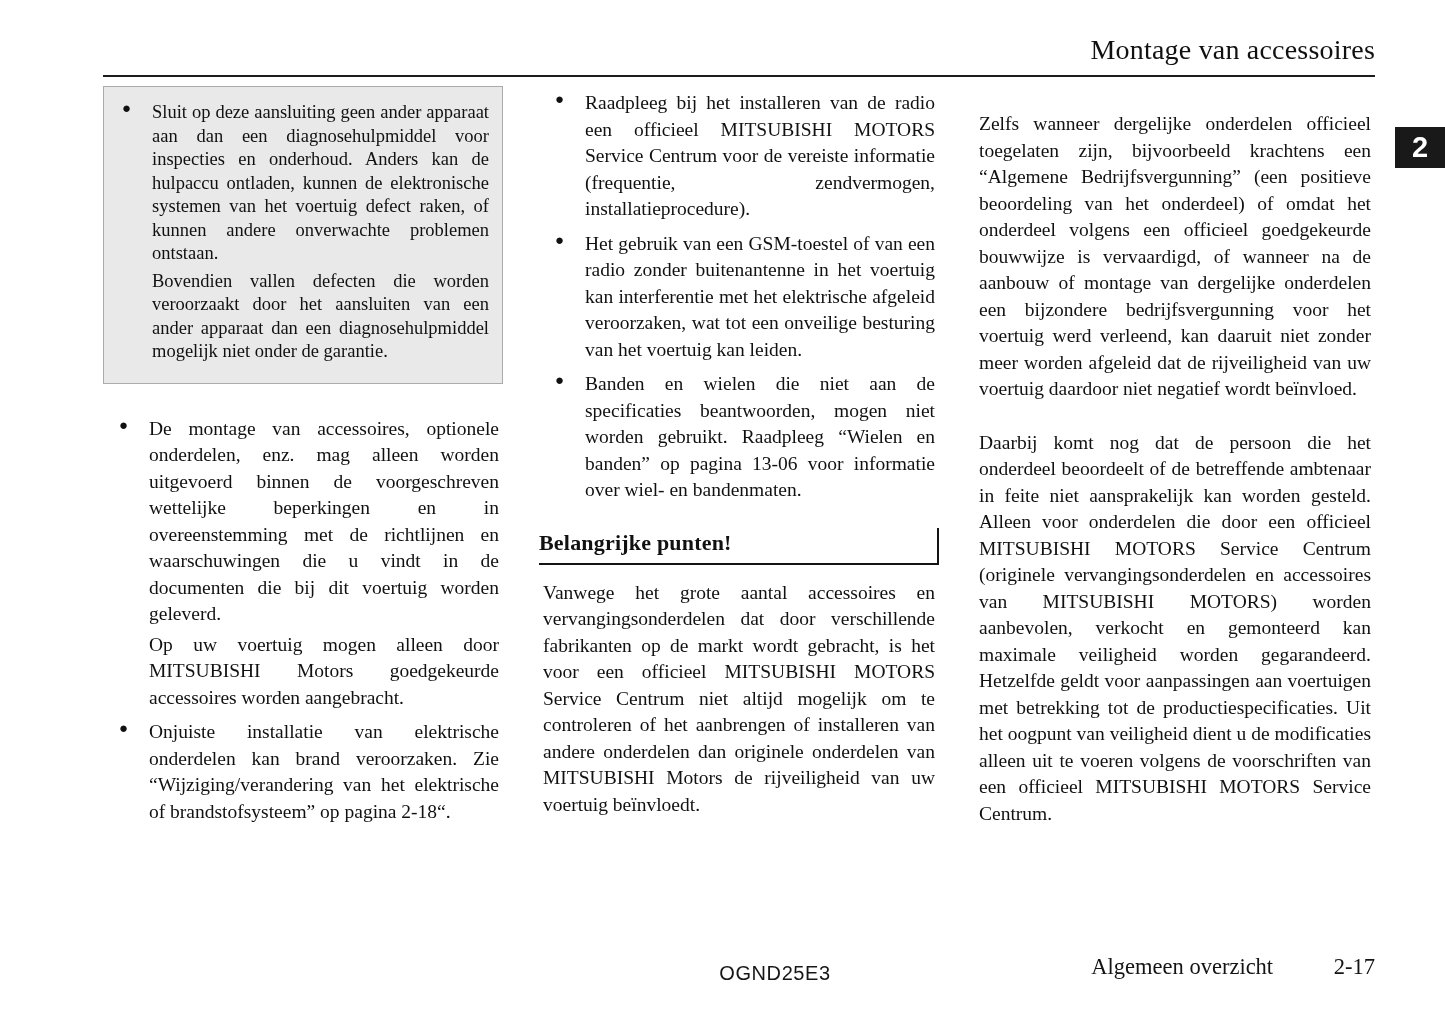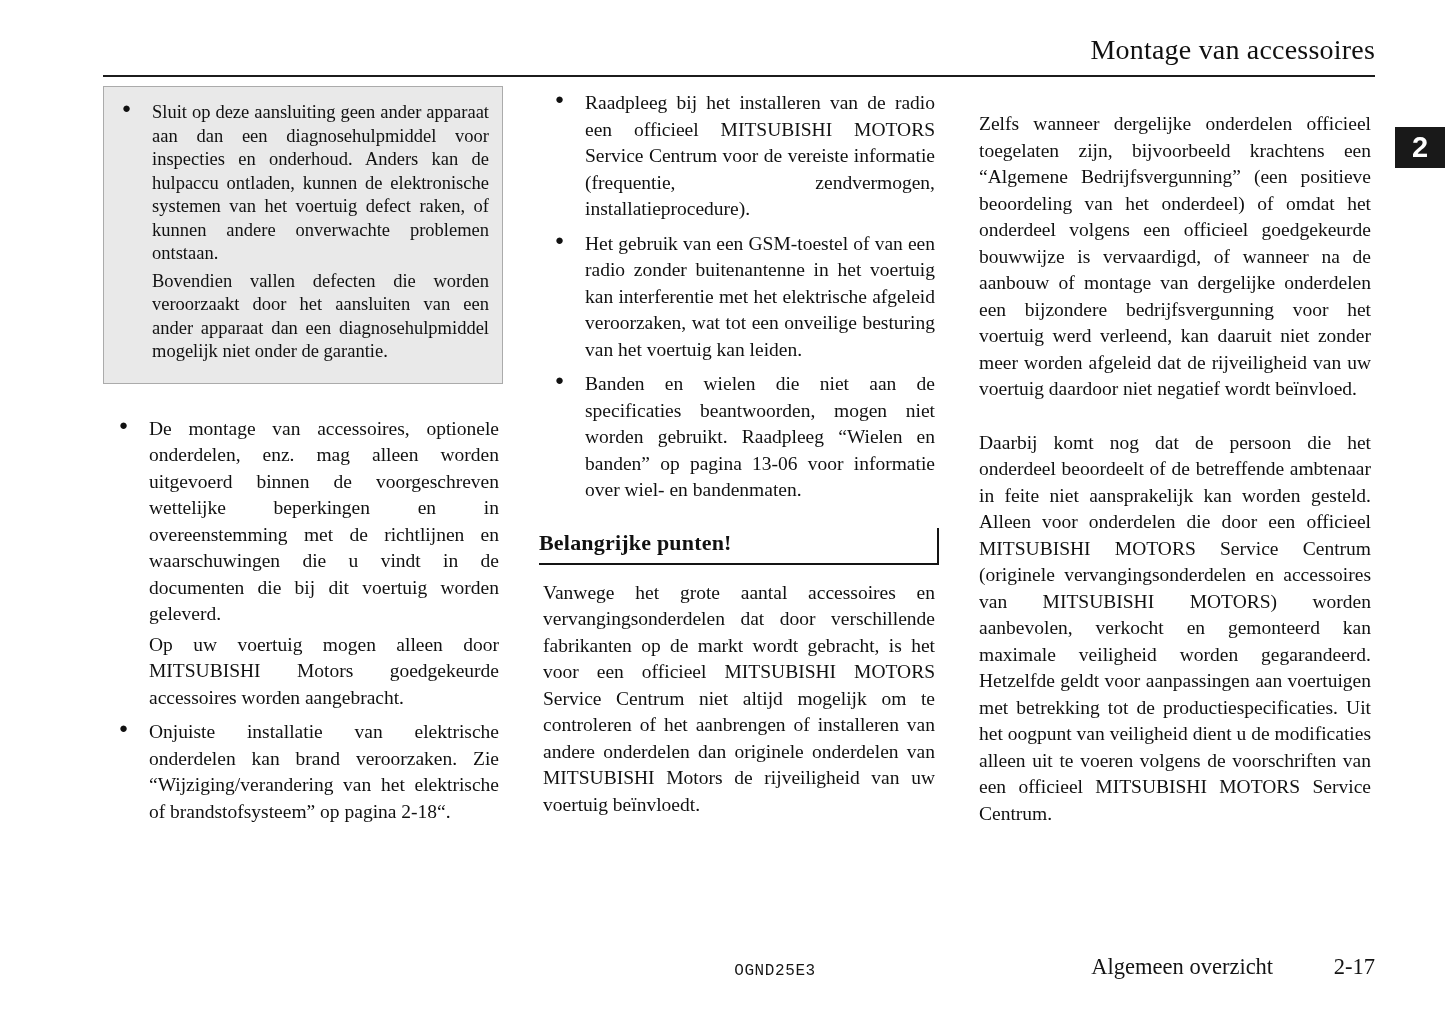--- a/index.html
+++ b/index.html
@@ -104,22 +104,22 @@
   
   .page-footer{
     position:absolute;
     left:0;top:948px;
     width:100%;height:45px;
   }
   .doc-code{
     position:absolute;
     left:775px;top:14px;
     transform:translateX(-50%);
-    font-family:Liberation Mono, monospace;
-    font-size:16px;
+    font-family:Liberation Sans, sans-serif;
+    font-size:20px;
     letter-spacing:0.6px;
     color:#161616;
   }
   .footer-right{
     position:absolute;
     right:70px;top:6px;
     font-size:22.5px;
     color:#141414;
   }
   .footer-right .pagenum{margin-left:55px;}

